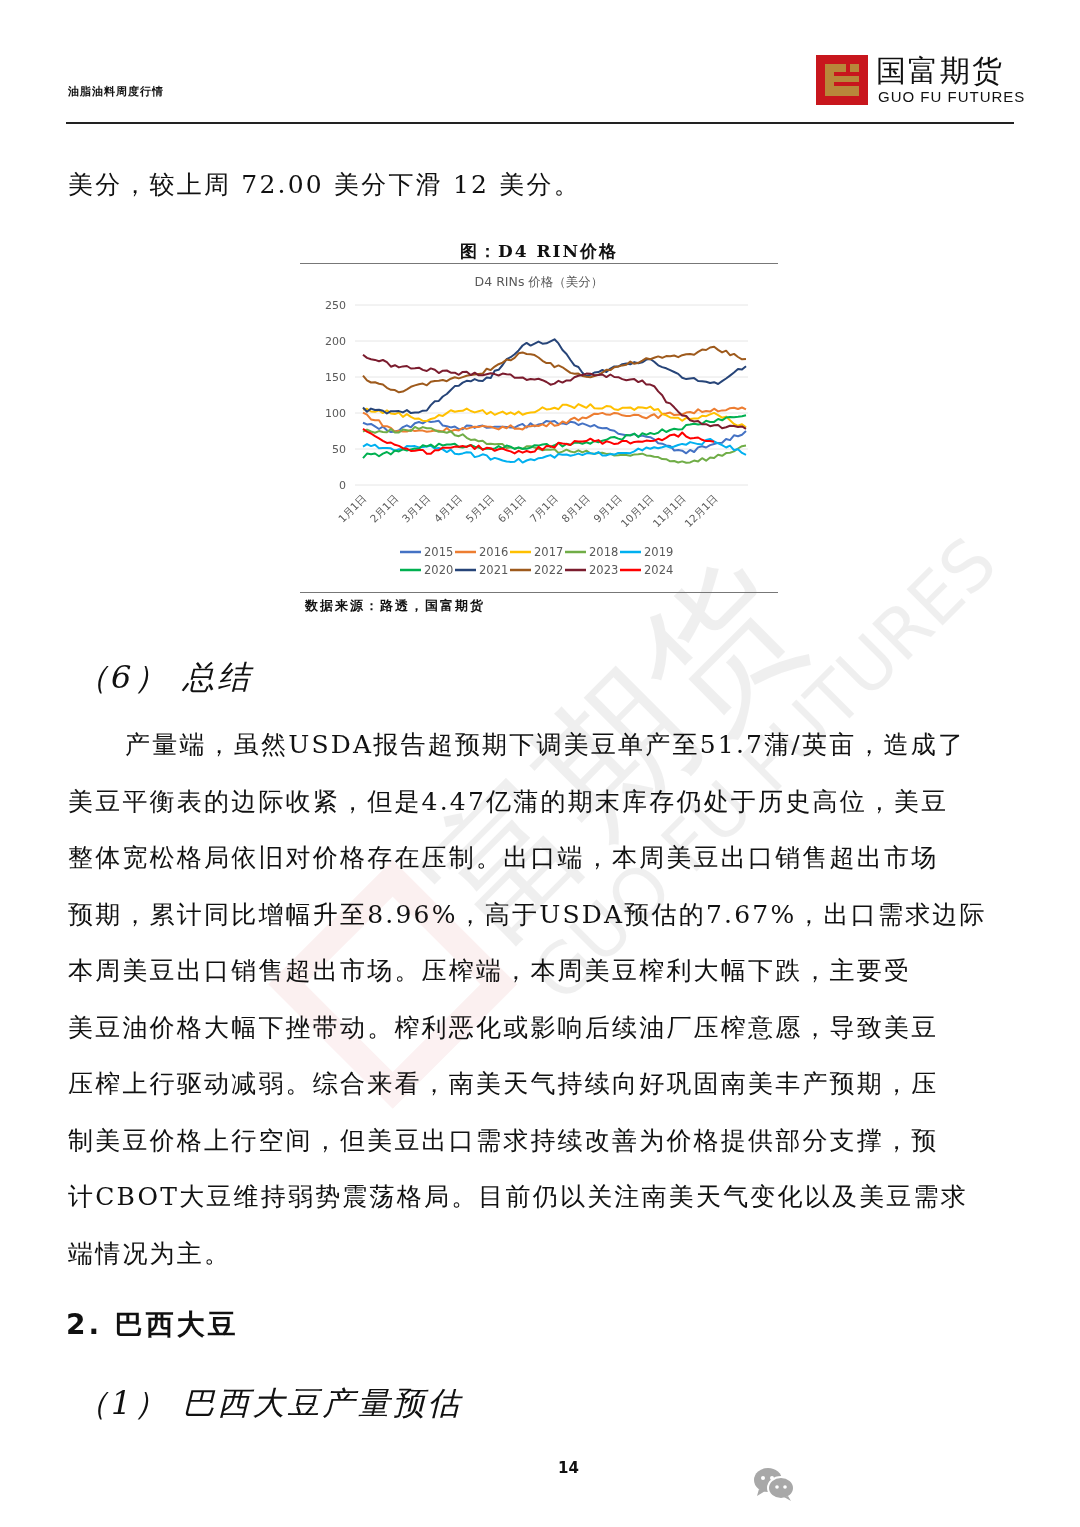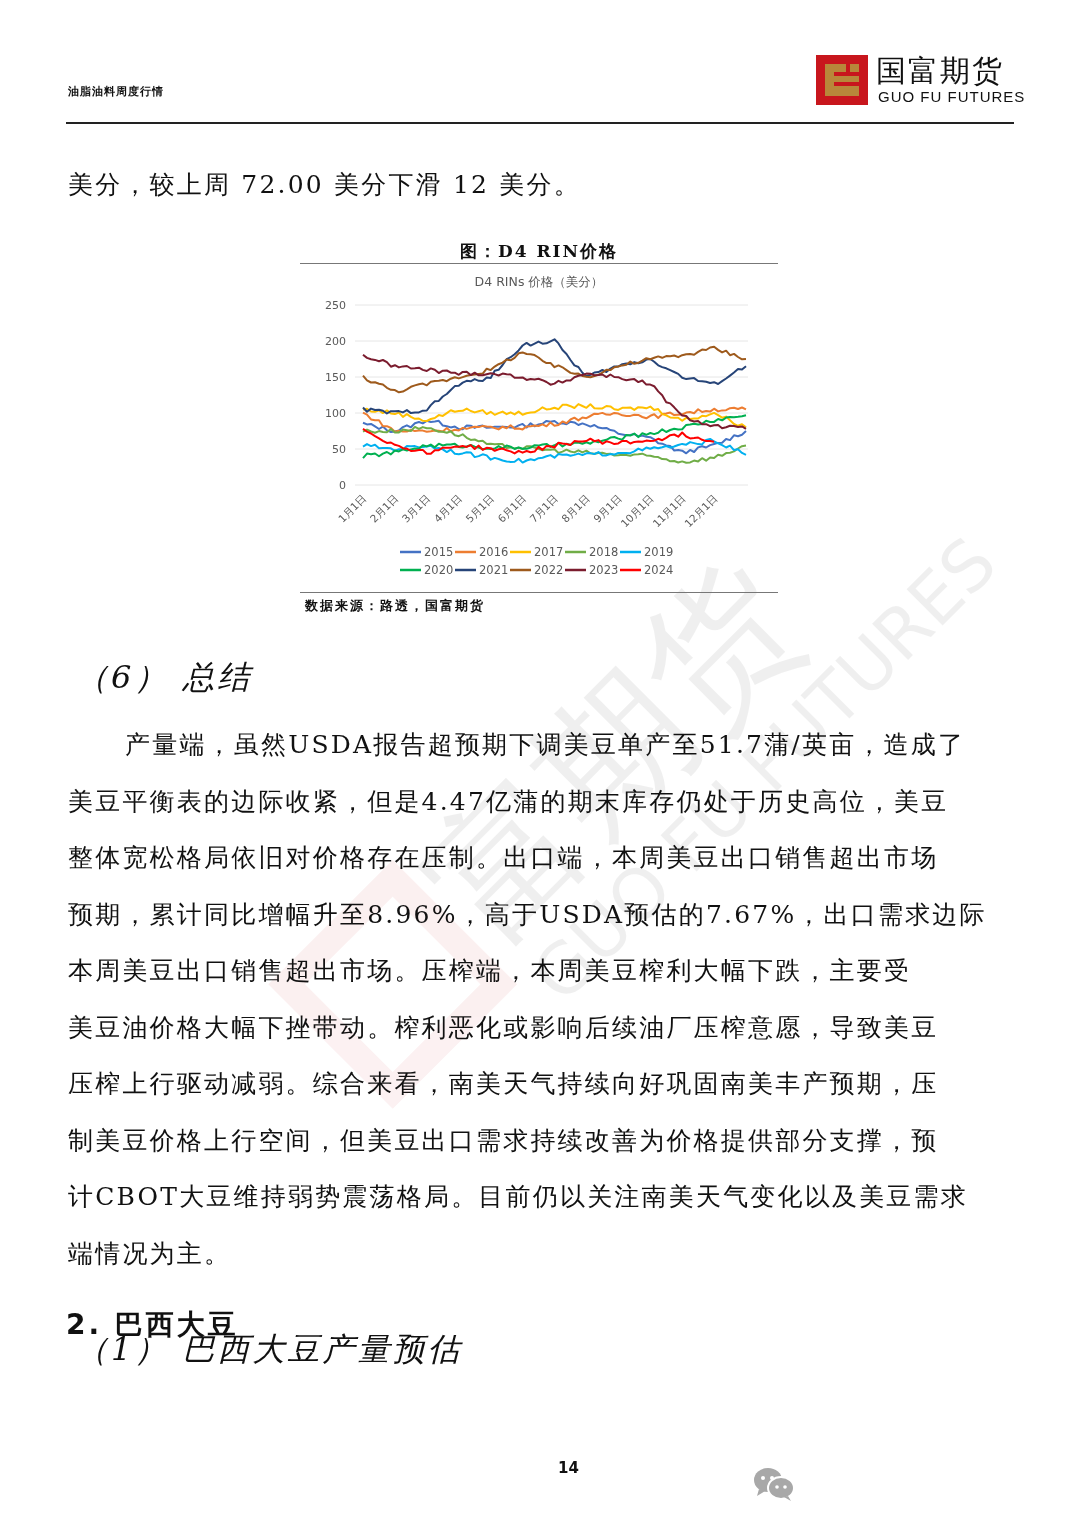--- a/index.html
+++ b/index.html
@@ -123,21 +123,21 @@
   <div class="para" style="top:886px;">预期，累计同比增幅升至8.96%，高于USDA预估的7.67%，出口需求边际</div>
   <div class="para" style="top:942px;">本周美豆出口销售超出市场。压榨端，本周美豆榨利大幅下跌，主要受</div>
   <div class="para" style="top:999px;">美豆油价格大幅下挫带动。榨利恶化或影响后续油厂压榨意愿，导致美豆</div>
   <div class="para" style="top:1055px;">压榨上行驱动减弱。综合来看，南美天气持续向好巩固南美丰产预期，压</div>
   <div class="para" style="top:1112px;">制美豆价格上行空间，但美豆出口需求持续改善为价格提供部分支撑，预</div>
   <div class="para" style="top:1168px;">计CBOT大豆维持弱势震荡格局。目前仍以关注南美天气变化以及美豆需求</div>
   <div class="para" style="top:1225px;">端情况为主。</div>
 </div>
 
 <div class="section-heading">2. 巴西大豆</div>
-<div class="sub-heading" style="top:1328px;">（1）  巴西大豆产量预估</div>
+<div class="sub-heading" style="top:1382px;">（1）  巴西大豆产量预估</div>
 
 <div class="page-number">14</div>
 <div class="footer-brand">
   <svg width="44" height="36" viewBox="0 0 44 36">
     <ellipse cx="16" cy="14" rx="14" ry="12" fill="#a8a8a8"></ellipse>
     <path d="M7 23 L5 30 L13 25 Z" fill="#a8a8a8"></path>
     <ellipse cx="29" cy="22" rx="13" ry="11" fill="#a8a8a8" stroke="#fff" stroke-width="2"></ellipse>
     <path d="M36 30 L39 35 L32 31 Z" fill="#a8a8a8"></path>
     <circle cx="11" cy="12" r="2" fill="#fff"></circle>
       <circle cx="20" cy="12" r="2" fill="#fff"></circle>

